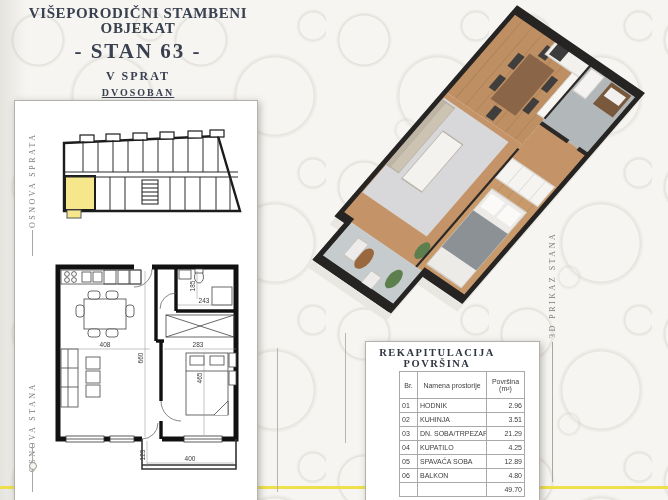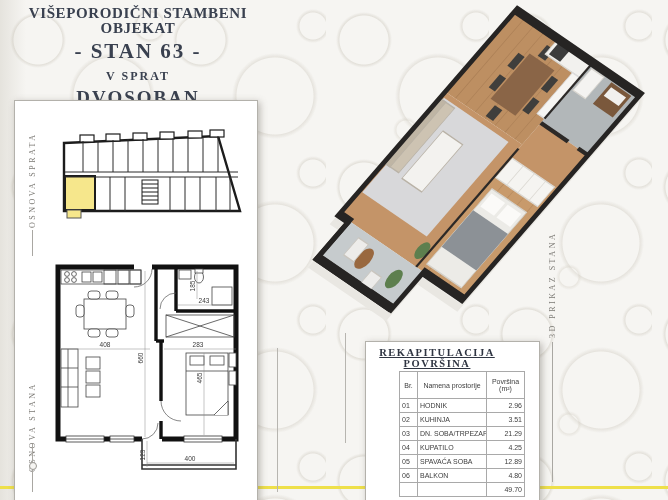--- a/index.html
+++ b/index.html
@@ -19,38 +19,38 @@
   .term-dot{position:absolute;width:6px;height:6px;border:1px solid #9a9893;border-radius:50%;
             background:#f6f5f2;z-index:3;}
 
   
   .header{position:absolute;left:0;top:6px;width:276px;text-align:center;z-index:2;
           color:#39404f;font-weight:bold;line-height:1;}
   .h-line1{font-size:15px;letter-spacing:0.6px;}
   .h-line2{font-size:9.5px;letter-spacing:0.6px;margin-top:5px;}
   .h-line3{font-size:21px;letter-spacing:2px;margin-top:5px;}
   .h-line4{font-size:12px;letter-spacing:2px;margin-top:8px;}
-  .h-line5{font-size:19px;letter-spacing:2px;margin-top:6px;}
+  .h-line5{font-size:10px;letter-spacing:2px;margin-top:6px;text-decoration:underline;}
 
   
   .panel{position:absolute;background:#ffffff;border:1px solid #b3b1ab;
          box-shadow:2px 2px 7px rgba(110,105,95,.45);z-index:2;}
   .left-panel{left:14px;top:100px;width:242px;height:405px;}
   .table-panel{left:365px;top:341px;width:173px;height:163px;}
 
   .vlabel{position:absolute;writing-mode:vertical-rl;transform:rotate(180deg);
           font-family:"Liberation Serif",serif;font-size:8px;letter-spacing:2.5px;
           color:#7b7974;z-index:3;white-space:nowrap;}
   .vline{position:absolute;width:1px;background:#a9a7a2;z-index:3;}
 
   .plan-svg{position:absolute;z-index:3;}
 
   
   .recap-title{position:absolute;left:365px;top:347px;width:144px;text-align:center;
-     font-size:10.5px;font-weight:bold;letter-spacing:1.5px;color:#2f3542;z-index:3;text-decoration:underline;}
+     font-size:10.5px;font-weight:bold;letter-spacing:1.5px;color:#2f3542;z-index:3;}
   table.recap{position:absolute;left:399px;top:371px;width:118px;border-collapse:collapse;
      font-family:"Liberation Sans",sans-serif;font-size:7px;color:#3d3d3d;z-index:3;
      table-layout:fixed;}
   table.recap td,table.recap th{border:1px solid #a9a9a9;padding:1px 2px;font-weight:normal;
      overflow:hidden;white-space:nowrap;}
   table.recap .c-br{width:13px;}
   table.recap .c-nm{width:64px;}
   table.recap .c-ar{width:33px;text-align:right;}
   table.recap thead th{text-align:center;height:24px;}
   table.recap tbody td{height:11px;}

